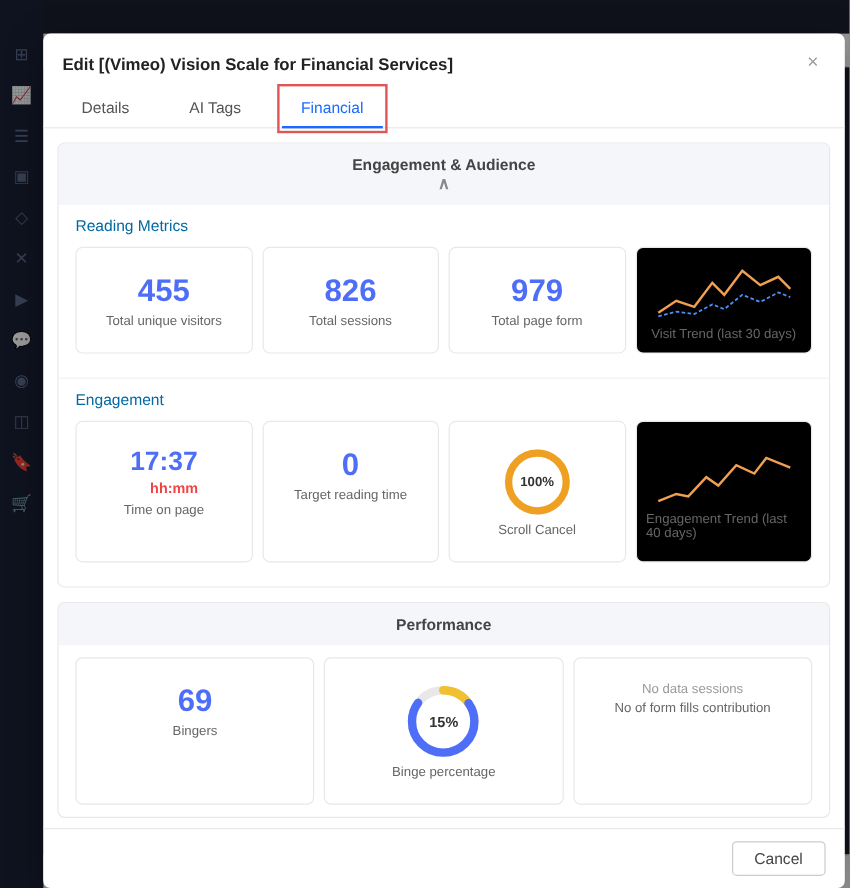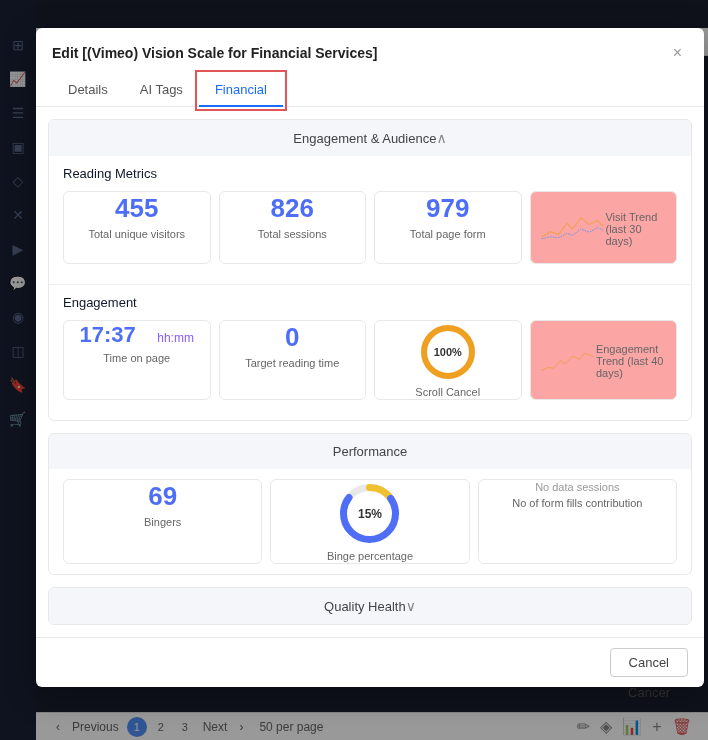--- a/index.html
+++ b/index.html
@@ -123,21 +123,21 @@
     }
     .modal-close {
       font-size: 16px;
       color: #999;
       cursor: pointer;
       padding: 2px 6px;
     }
 
     .tabs {
       display: flex;
-      gap: 0;
+      gap: 18px;
     }
     .tab {
       padding: 8px 16px;
       font-size: 13px;
       color: #555;
       cursor: pointer;
       border-bottom: 2px solid transparent;
       margin-bottom: -1px;
     }
     .tab.active {
@@ -162,34 +162,35 @@
       border-radius: 6px;
       overflow: hidden;
     }
     .section-header {
       display: flex;
       align-items: center;
       justify-content: center;
       padding: 10px 14px;
       background: #f5f6fa;
       font-size: 13px;
-      font-weight: 400;
+      font-weight: 700;
       color: #444;
       cursor: pointer;
+      flex-direction: column;
     }
     .section-chevron { color: #888; font-size: 14px; }
 
     
     .subsection {
       padding: 10px 14px;
     }
     .subsection-title {
       font-size: 13px;
       font-weight: 500;
-      color: #0f172a;
+      color: #0369a1;
       margin-bottom: 10px;
     }
 
     
     .metrics-grid {
       display: grid;
       grid-template-columns: 1fr 1fr 1fr 1fr;
       gap: 8px;
       margin-bottom: 10px;
     }
@@ -201,60 +202,60 @@
     }
     .metrics-grid-perf {
       display: grid;
       grid-template-columns: 1fr 1fr 1fr;
       gap: 8px;
     }
 
     .metric-card {
       border: 1px solid #e8e8e8;
       border-radius: 6px;
-      padding: 1px;
+      padding: 20px;
       text-align: center;
       background: #fff;
     }
     .metric-value {
       font-size: 26px;
       font-weight: 700;
       color: #4f6ef7;
       margin-bottom: 4px;
     }
     .metric-value-time {
       font-size: 22px;
       font-weight: 700;
       color: #4f6ef7;
     }
     .metric-value-time-unit {
       font-size: 12px;
-      color: #8b5cf6;
-      font-weight: 400;
+      color: #ef4444;
+      font-weight: 700;
       margin-left: 17px;
     }
     .metric-label {
       font-size: 11px;
       color: #666;
       margin-top: 2px;
     }
     .metric-no-data {
       font-size: 11px;
       color: #999;
       margin-bottom: 4px;
     }
 
     
     .trend-card {
       border: 1px solid #e8e8e8;
       border-radius: 6px;
       padding: 8px;
-      background: #fca5a5;
-      display: flex;
-      flex-direction: row;
+      background: #000000;
+      display: flex;
+      flex-direction: column;
       align-items: center;
       justify-content: center;
     }
 
     
     .mini-chart { width: 100%; height: 55px; }
 
     .modal-footer {
       padding: 10px 16px;
       display: flex;

